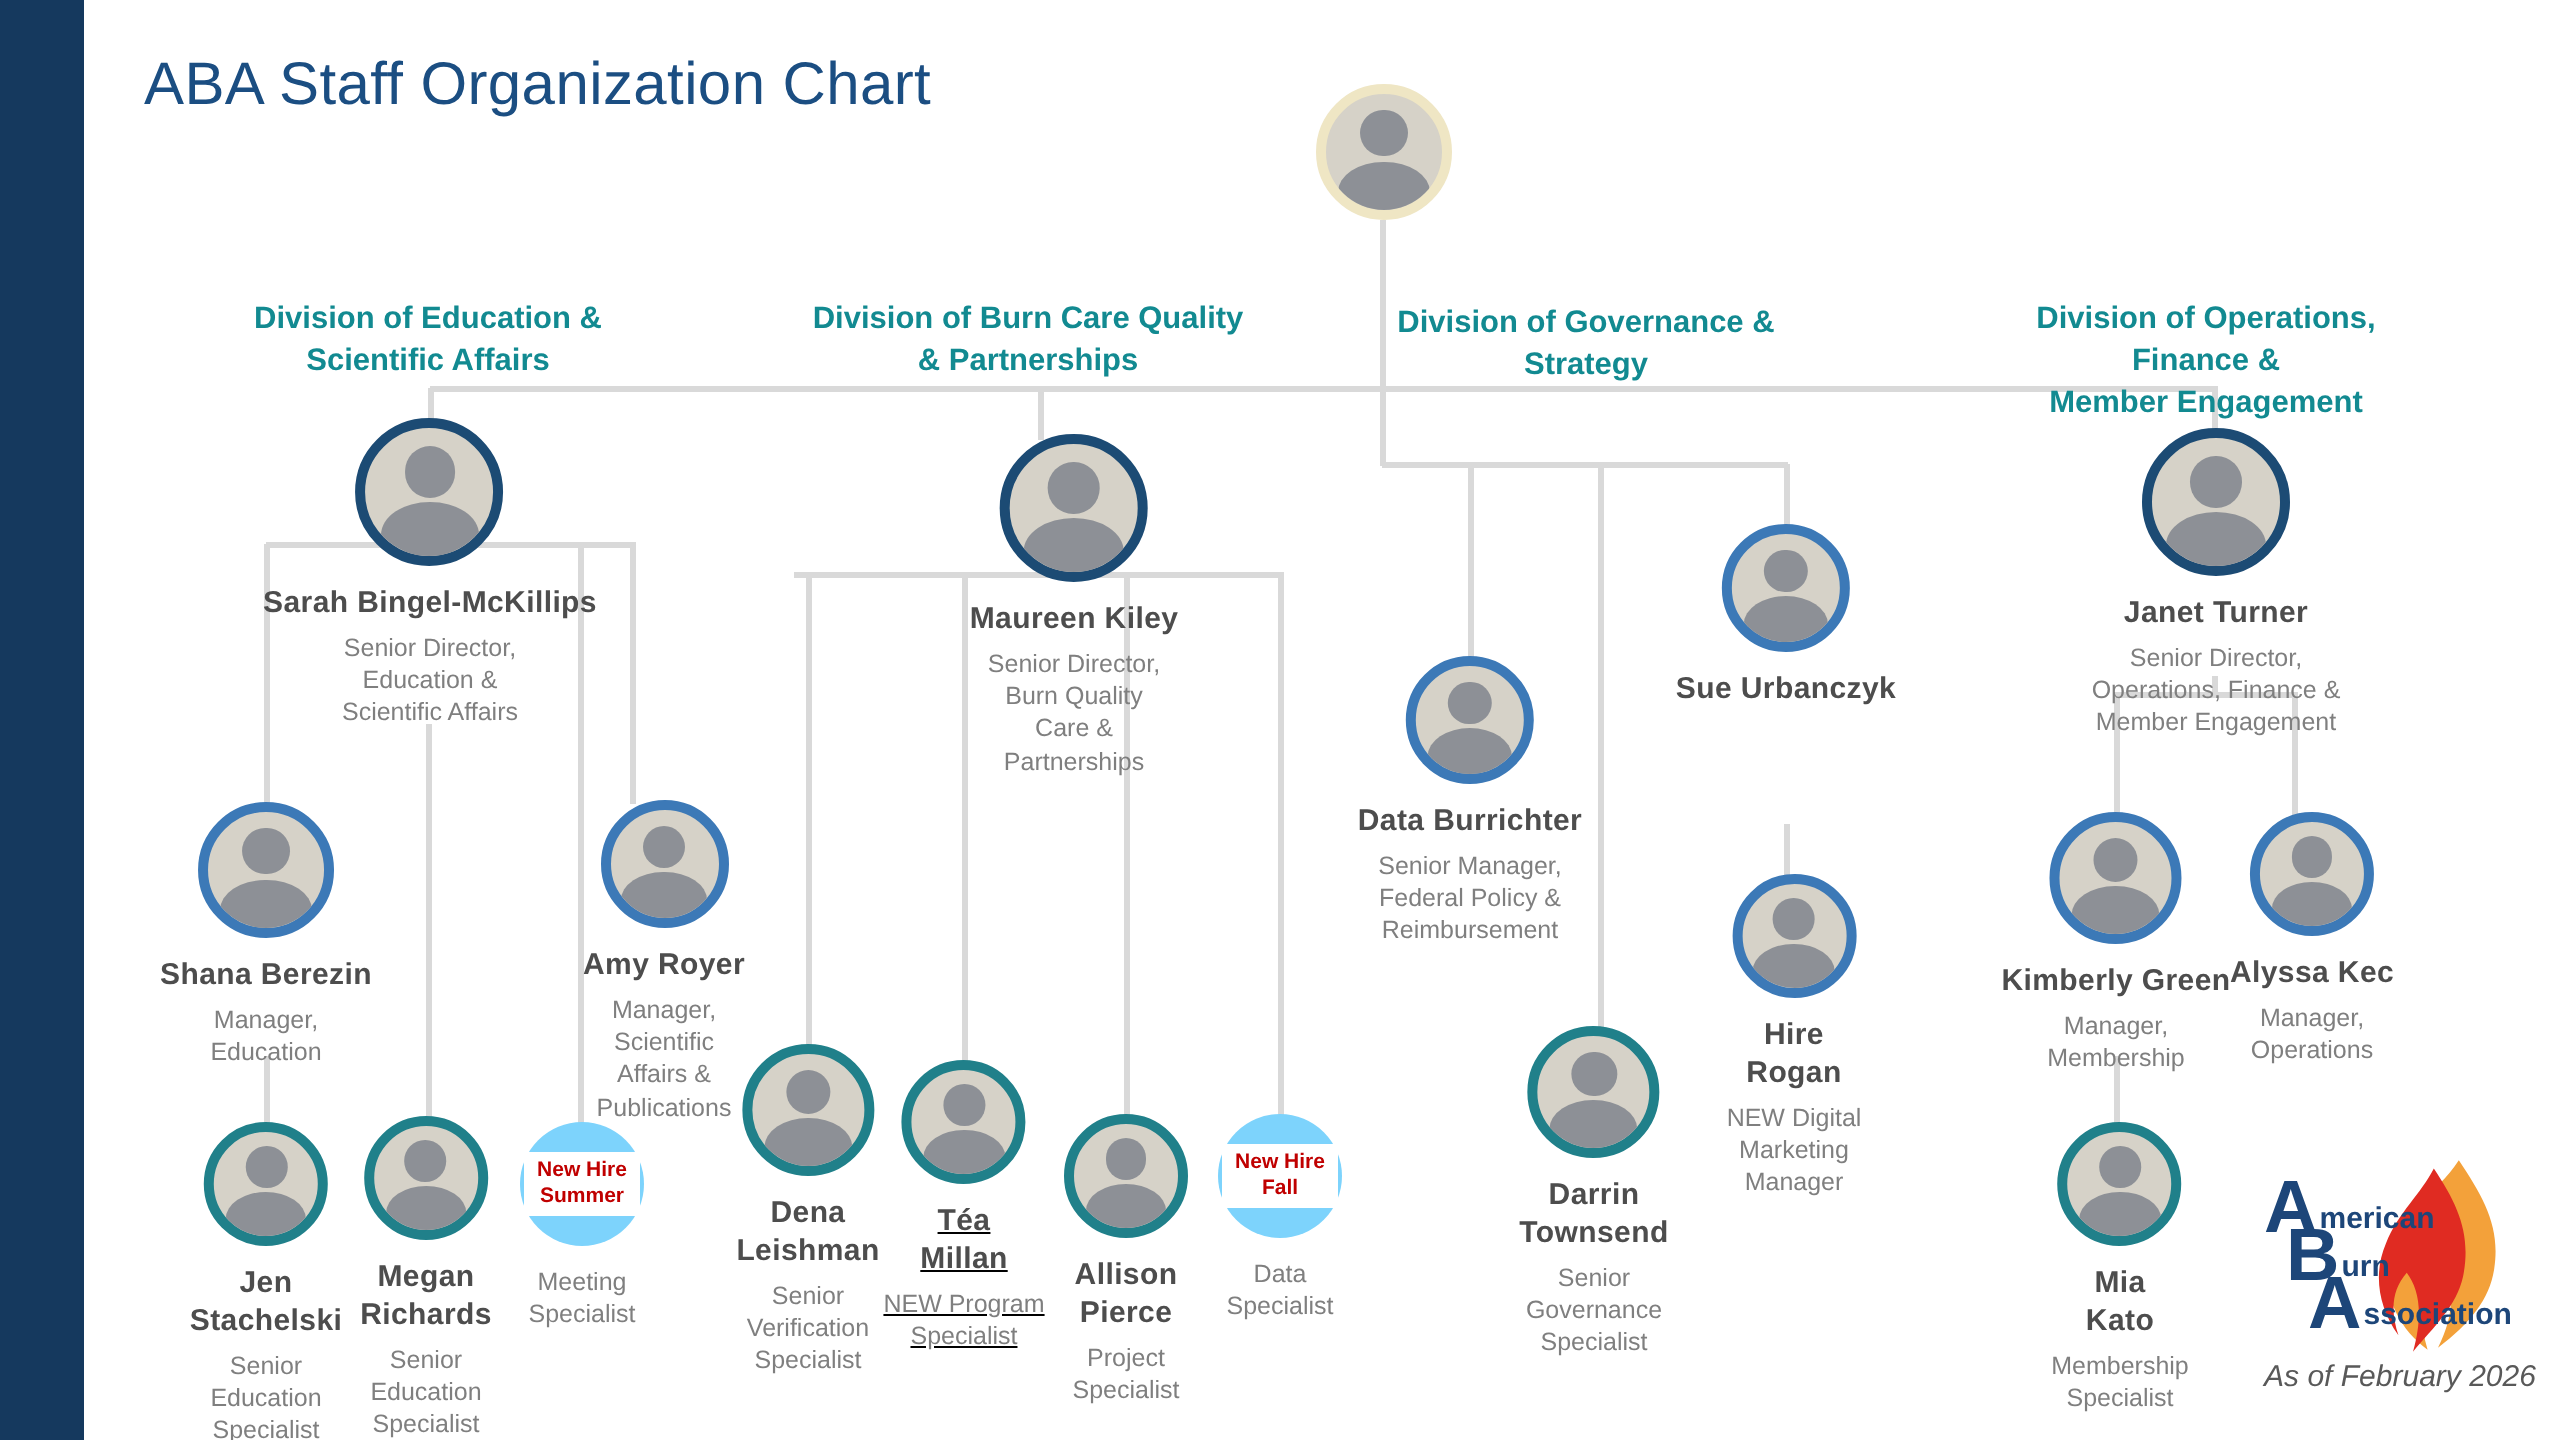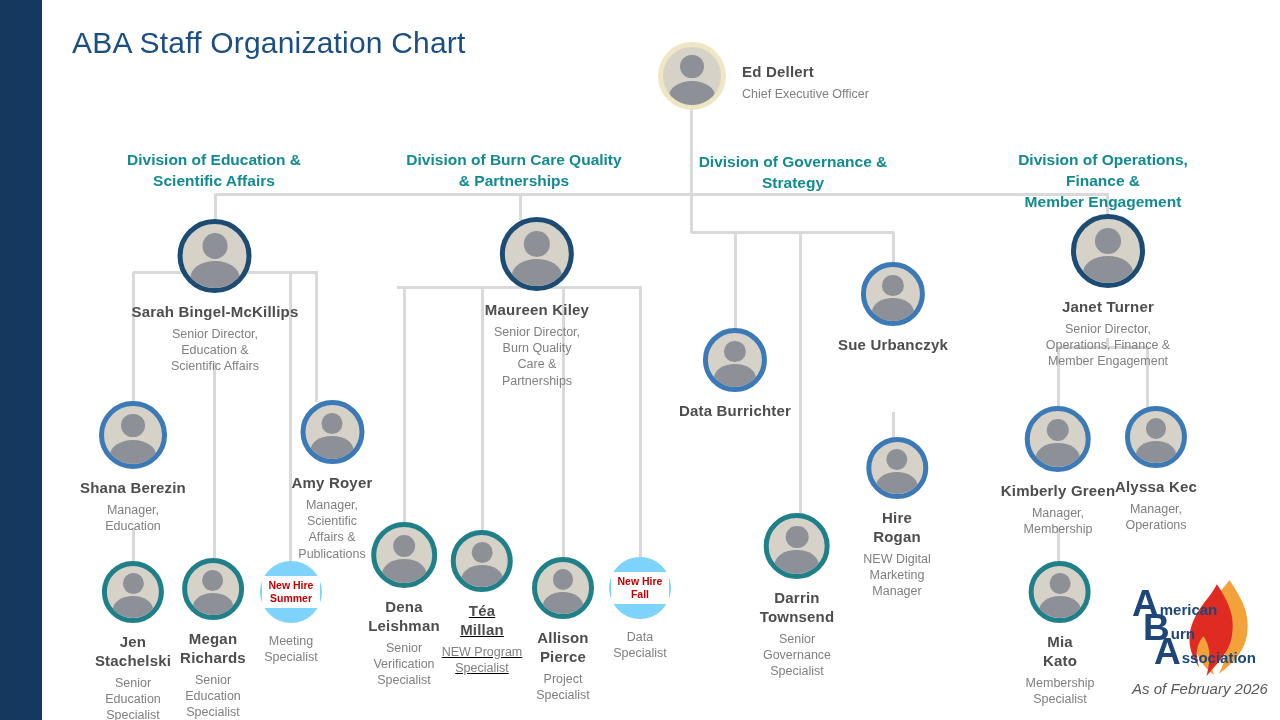--- a/index.html
+++ b/index.html
@@ -104,36 +104,32 @@
     <div class="line" style="left: 639px; top: 287px; width: 3px; height: 272px;"></div>
     <div class="line" style="left: 1106px; top: 338px; width: 3px; height: 10px;"></div>
     <div class="line" style="left: 1057px; top: 346px; width: 92px; height: 3px;"></div>
     <div class="line" style="left: 1057px; top: 347px; width: 3px; height: 61px;"></div>
     <div class="line" style="left: 1146px; top: 347px; width: 3px; height: 61px;"></div>
     <div class="line" style="left: 1057px; top: 528px; width: 3px; height: 35px;"></div>
   </div>
 
 <div class="ceo">
   <div class="avatar ring-cream" style="width:68px;height:68px;"></div>
-  <div class="txt">
-    <div class="name">Ed Dellert</div>
-    <div class="role">Chief Executive Officer</div>
-  </div>
 </div>
 
 <div class="division" style="left:214px;top:150px;">Division of Education &amp;
 Scientific Affairs</div>
 <div class="division" style="left:514px;top:150px;">Division of Burn Care Quality
 &amp; Partnerships</div>
 <div class="division" style="left:793px;top:152px;">Division of Governance &amp;
 Strategy</div>
 <div class="division" style="left:1103px;top:150px;">Division of Operations, Finance &amp;
 Member Engagement</div>
 
-<div class="person" style="left:215px;top:219px;">
+<div class="person" style="left:215px;top:209px;">
   <div class="avatar ring-navy" style="width:74px;height:74px;"></div>
   <div class="name">Sarah Bingel-McKillips</div>
   <div class="role">Senior Director,
 Education &amp;
 Scientific Affairs</div>
 </div>
 
 <div class="person" style="left:537px;top:217px;">
   <div class="avatar ring-navy" style="width:74px;height:74px;"></div>
   <div class="name">Maureen Kiley</div>
@@ -146,20 +142,23 @@
 <div class="person" style="left:1108px;top:214px;">
   <div class="avatar ring-navy" style="width:74px;height:74px;"></div>
   <div class="name">Janet Turner</div>
   <div class="role">Senior Director,
 Operations, Finance &amp; Member Engagement</div>
 </div>
 
 <div class="person" style="left:735px;top:328px;">
   <div class="avatar ring-blue" style="width:64px;height:64px;"></div>
   <div class="name">Data Burrichter</div>
+  <div class="role">Senior Manager,
+Federal Policy &amp;
+Reimbursement</div>
 </div>
 
 <div class="person" style="left:893px;top:262px;">
   <div class="avatar ring-blue" style="width:64px;height:64px;"></div>
   <div class="name">Sue Urbanczyk</div>
 </div>
 
 <div class="person" style="left:897px;top:437px;">
   <div class="avatar ring-blue" style="width:62px;height:62px;"></div>
   <div class="name">Hire

